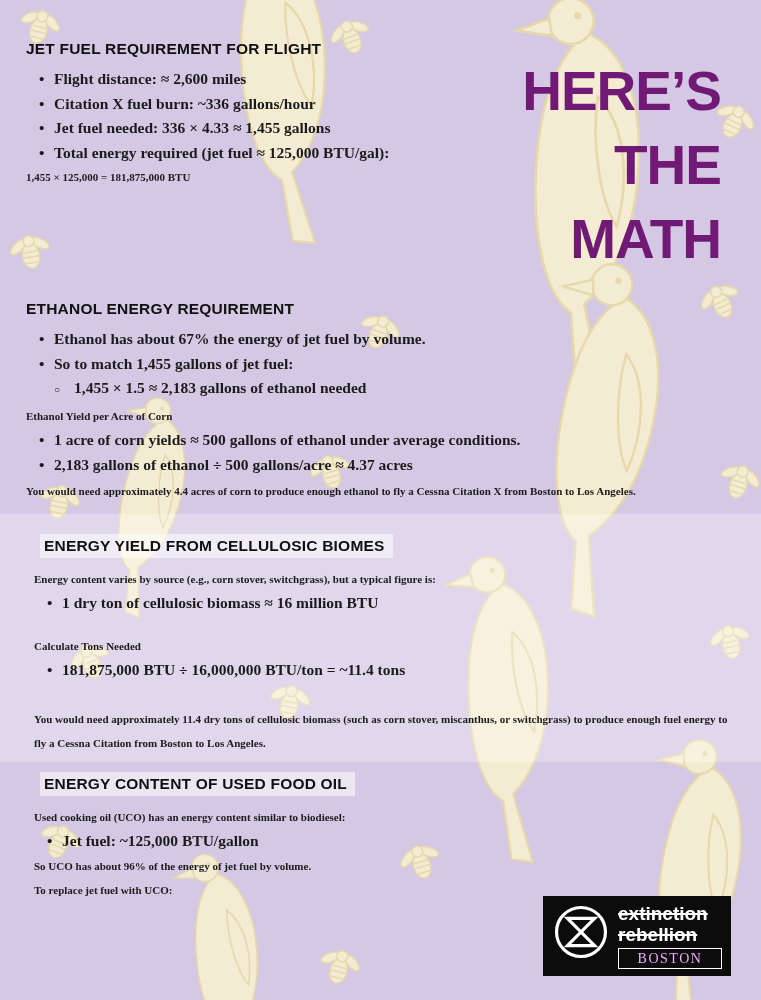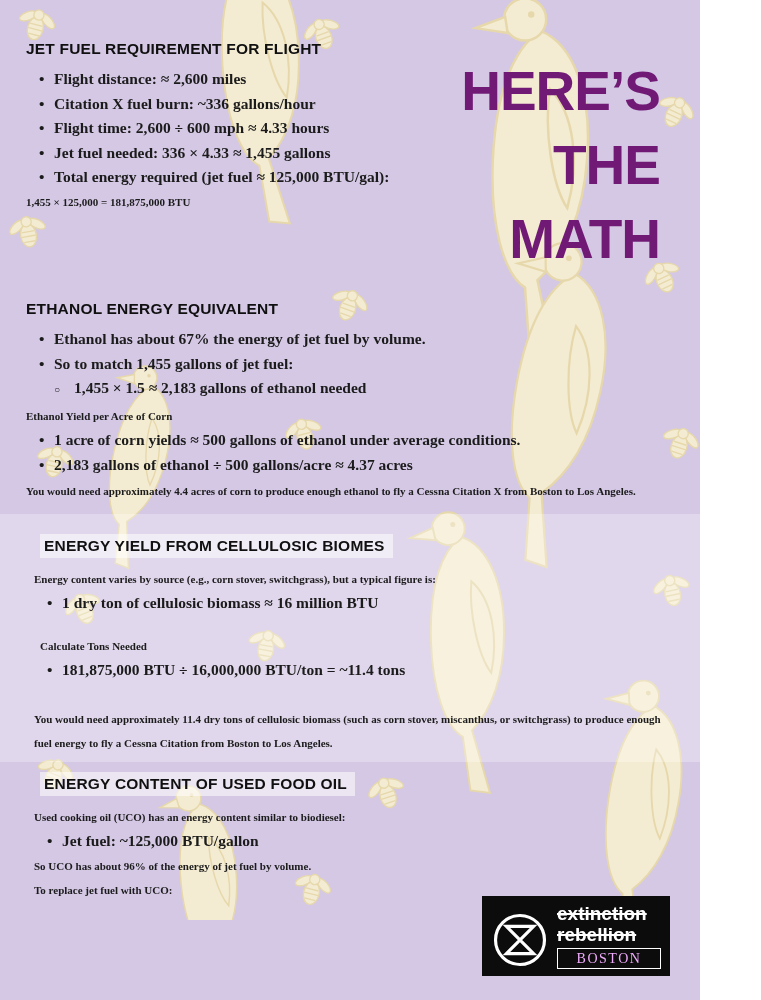--- a/index.html
+++ b/index.html
@@ -1,20 +1,20 @@
 <!DOCTYPE html>
 <html><head>
 <meta charset="utf-8">
 <style>
   * { margin:0; padding:0; box-sizing:border-box; }
   html,body { width:761px; }
   body { font-family:"Liberation Serif", serif; }
 
   .page{
-    position:relative; width:700px; height:1000px;
+    position:relative; width:761px; height:1000px;
     background:#d4c8e5; overflow:hidden; color:#1b1b1b;
   }
   .bg{ position:absolute; inset:0; z-index:0; }
   .band{ position:absolute; left:0; right:0; top:514px; height:248px;
          background:rgba(255,255,255,0.28); z-index:1; }
 
   .content{ position:relative; z-index:2; padding:40px 30px 0 26px; }
 
   h2{
     font-family:"Liberation Sans", sans-serif;
@@ -26,21 +26,21 @@
 
   .li{ position:relative; padding-left:28px; font-size:15.5px;
        font-weight:600; line-height:24.5px; }
   .li.b1::before{ content:"\2022"; position:absolute; left:13px; }
   .li.b2{ padding-left:48px; }
   .li.b2::before{ content:"\25CB"; position:absolute; left:28px;
                   font-size:10px; top:2px; }
 
   .para, .subhead{ font-size:11px; font-weight:600; line-height:24.5px; }
   .subhead{ margin-top:3px; }
-  .mt18{ margin-top:18px;margin-left:6px; }
+  .mt18{ margin-top:18px; }
   .mt24{ margin-top:24px; }
 
   .top-row{ display:flex; }
   .sec1{ width:56%; min-width:420px; }
   .title{
     flex:1; text-align:right; font-family:"Liberation Sans", sans-serif;
     font-weight:800; font-size:55px; line-height:74px;
     letter-spacing:-1px; color:#701a75; padding-top:14px; padding-right:10px;
   }
 
@@ -48,21 +48,21 @@
   .sec2 .closing{ max-width:655px; margin-top:2px; }
 
   .sec3{ margin-top:30px; margin-left:8px; }
   .sec4{ margin-top:16px; margin-left:8px; }
 
   .flush{ padding-left:0; }
 
   .logo{
     position:absolute; right:30px; bottom:24px; z-index:3;
     width:188px; height:80px; background:#0c0c0c;
-    display:flex; align-items:flex-end; gap:8px; padding:7px 9px;
+    display:flex; align-items:flex-start; gap:8px; padding:7px 9px;
   }
   .xr-sym{ width:58px; height:58px; flex:0 0 auto; }
   .logo-text{ display:flex; flex-direction:column; flex:1; }
   .strike{
     color:#ffffff; font-family:"Liberation Sans", sans-serif;
     font-weight:bold; font-size:19px; line-height:21px;
     text-decoration:line-through; text-decoration-thickness:2px;
   }
   .city{
     color:#f0abfc; font-family:"Liberation Serif", serif;
@@ -120,34 +120,33 @@
 
   <div class="band"></div>
 
   <div class="content">
 
     <div class="top-row">
       <section class="sec1">
         <h2>JET FUEL REQUIREMENT FOR FLIGHT</h2>
         <div class="li b1"><span>Flight distance: ≈ 2,600 miles</span></div>
         <div class="li b1"><span>Citation X fuel burn: ~336 gallons/hour</span></div>
-        <div class="li b1"><span>Flight time: 2,600 ÷ 600 mph ≈ 4.33 hours</span></div>
         <div class="li b1"><span>Jet fuel needed: 336 × 4.33 ≈ 1,455 gallons</span></div>
         <div class="li b1"><span>Total energy required (jet fuel ≈ 125,000 BTU/gal):</span></div>
         <p class="para flush">1,455 × 125,000 = 181,875,000 BTU</p>
       </section>
 
       <h1 class="title">
         <span>HERE’S THE</span><br>
         <span>MATH</span>
       </h1>
     </div>
 
     <section class="sec2">
-      <h2>ETHANOL ENERGY EQUIVALENT</h2>
+      <h2>ETHANOL ENERGY REQUIREMENT</h2>
       <div class="li b1"><span>Ethanol has about 67% the energy of jet fuel by volume.</span></div>
       <div class="li b1"><span>So to match 1,455 gallons of jet fuel:</span></div>
       <div class="li b2"><span>1,455 × 1.5 ≈ 2,183 gallons of ethanol needed</span></div>
       <p class="subhead">Ethanol Yield per Acre of Corn</p>
       <div class="li b1"><span>1 acre of corn yields ≈ 500 gallons of ethanol under average conditions.</span></div>
       <div class="li b1"><span>2,183 gallons of ethanol ÷ 500 gallons/acre ≈ 4.37 acres</span></div>
       <p class="para closing">You would need approximately 4.4 acres of corn to produce enough ethanol to fly a Cessna Citation X from Boston to Los Angeles.</p>
     </section>
 
     <section class="sec3">

